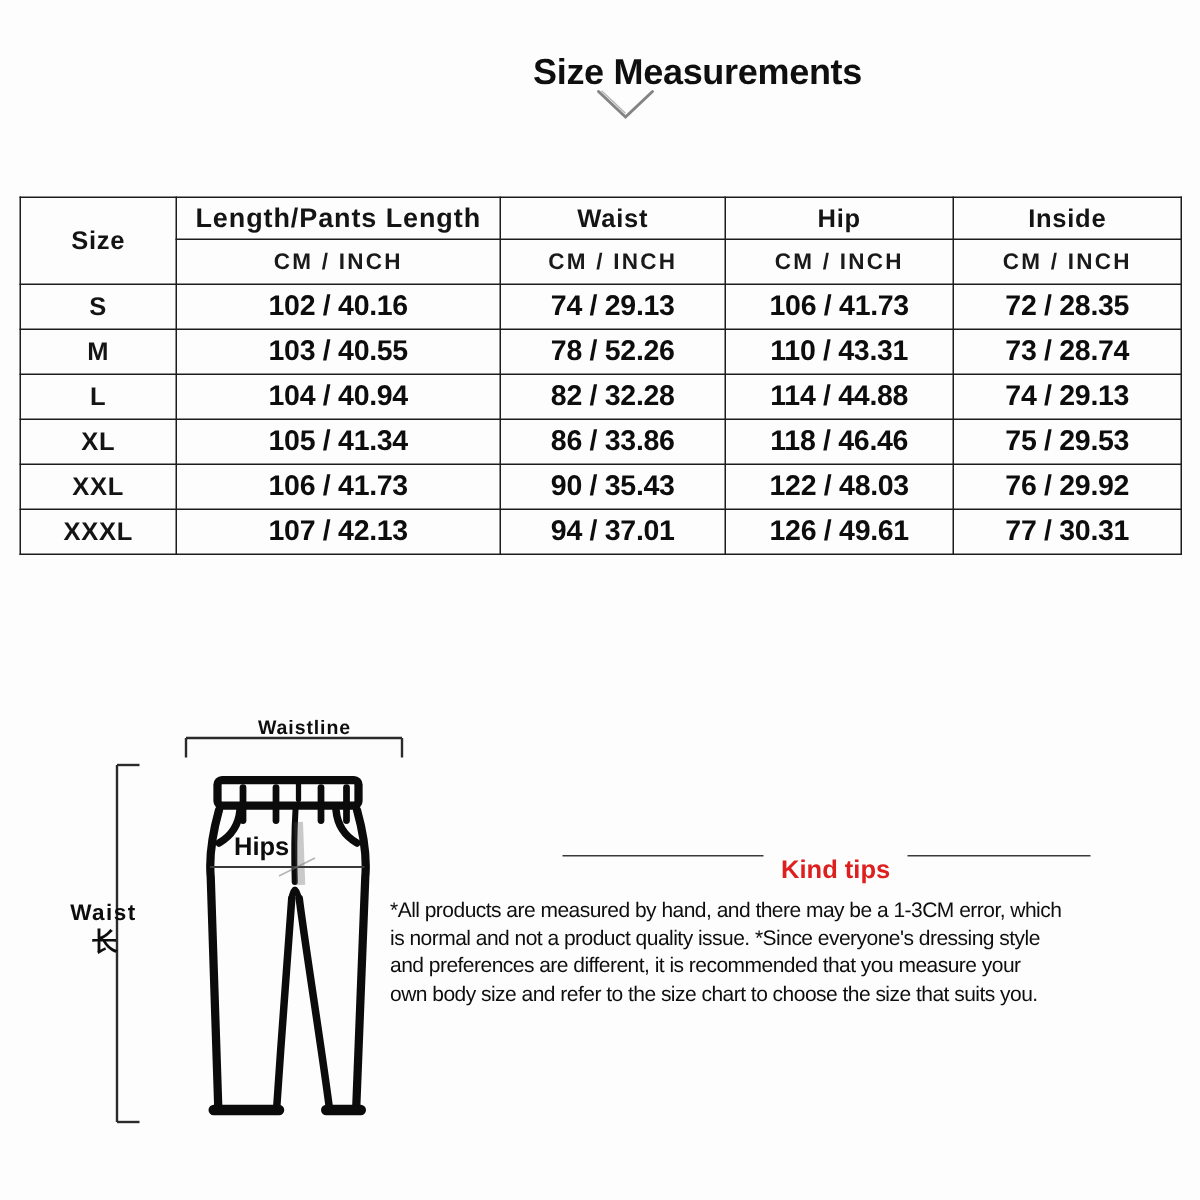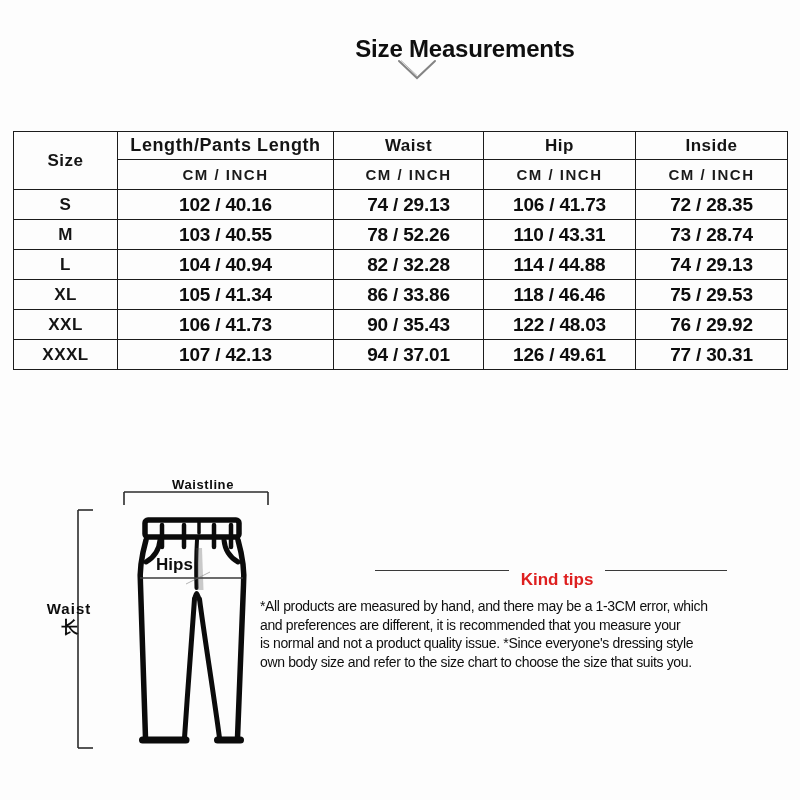--- a/index.html
+++ b/index.html
@@ -193,18 +193,18 @@
   <div class="lbl lbl-pants">Waist</div>
   <div class="lbl lbl-pants-cjk">长</div>
 
   <div class="tips-header">
     <span class="rule rule-l"></span>
     <span class="tips-heading" style="color:#de1f1f;">Kind tips</span>
     <span class="rule rule-r"></span>
   </div>
   <div class="tips-body">
     <div class="tips-line">*All products are measured by hand, and there may be a 1-3CM error, which</div>
+    <div class="tips-line">is normal and not a product quality issue. *Since everyone's dressing style</div>
     <div class="tips-line">and preferences are different, it is recommended that you measure your</div>
-    <div class="tips-line">is normal and not a product quality issue. *Since everyone's dressing style</div>
     <div class="tips-line">own body size and refer to the size chart to choose the size that suits you.</div>
   </div>
 
 </div>
 
 </body></html>

